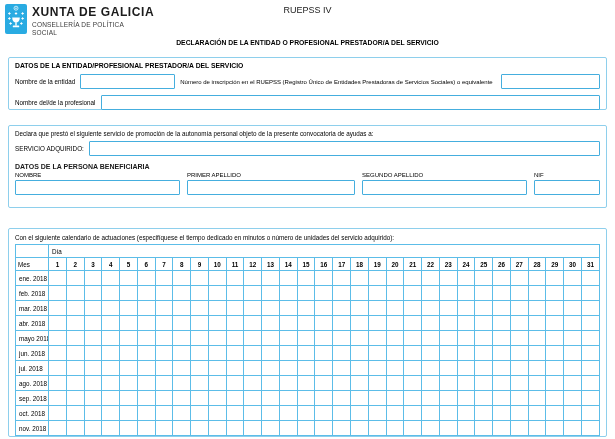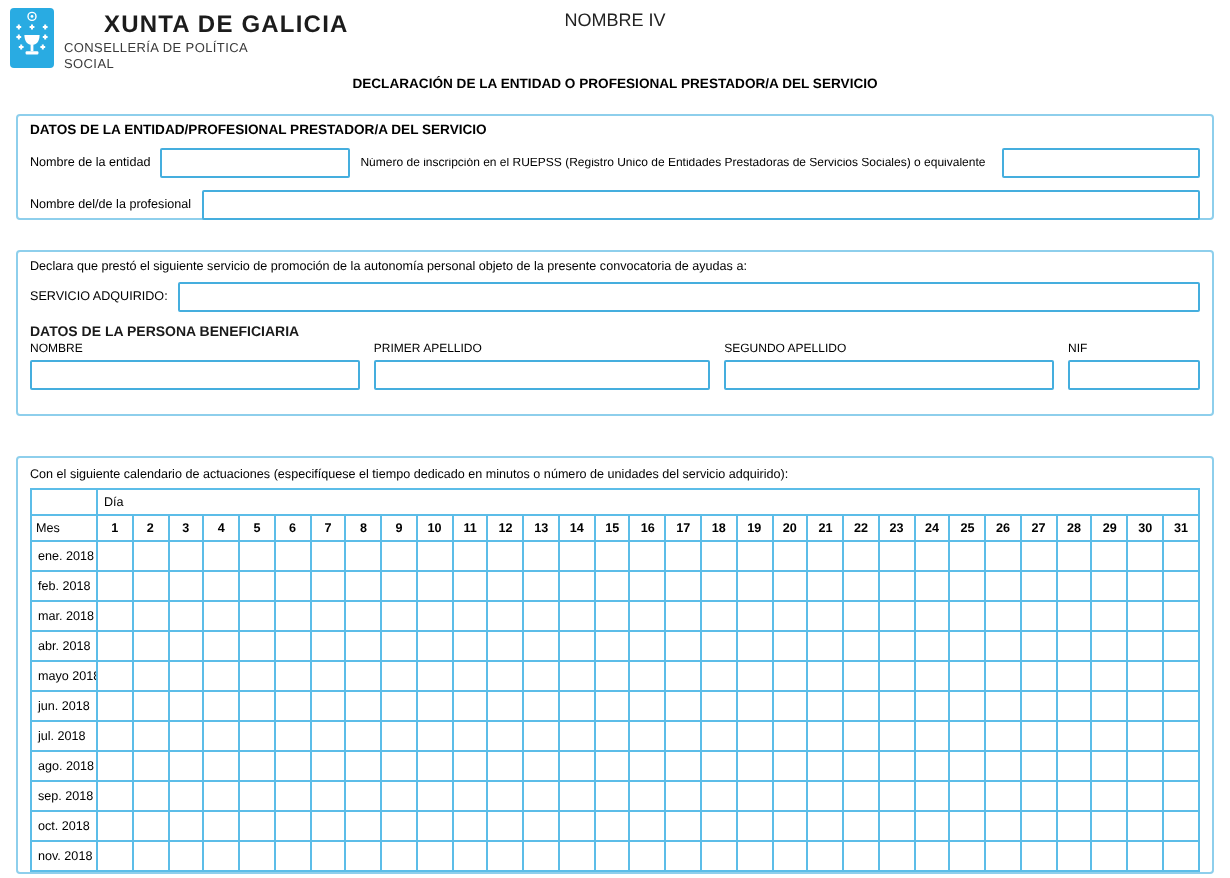--- a/index.html
+++ b/index.html
@@ -4,21 +4,21 @@
 <style>
   * { box-sizing: border-box; margin: 0; padding: 0; }
   html,body { width:615px; height:439px; background:#fff; overflow:hidden; }
   body { font-family:"Liberation Sans", sans-serif; color:#1a1a1a; }
   .page { position:relative; width:615px; height:439px; background:#fff; }
 
   
   .header { position:absolute; top:0; left:0; right:0; height:55px; }
   .logo-wrap { position:absolute; top:4px; left:5px; display:flex; gap:5px; }
   .logo-svg { width:22px; height:30px; display:block; }
-  .logo-text-title { font-size:12px; font-weight:bold; letter-spacing:0.6px; color:#1c1c1c; margin-top:1px;margin-left:20px; }
+  .logo-text-title { font-size:12px; font-weight:bold; letter-spacing:0.6px; color:#1c1c1c; margin-top:1px; }
   .logo-text-sub { font-size:6.5px; color:#3a3a3a; line-height:1.2; margin-top:2px; letter-spacing:0.2px; }
   .annex { position:absolute; top:5px; left:0; right:0; text-align:center; font-size:9px; color:#222; }
   .form-title { position:absolute; top:39px; left:0; right:0; text-align:center; font-size:6.8px; font-weight:bold; color:#000; }
 
   
   .box { position:absolute; left:8px; right:8px; border:1px solid #8ecfec; border-radius:2px; background:#fff; padding:4px 6px; }
   .box1 { top:57px; height:53px; }
   .box2 { top:125px; height:83px; }
   .box3 { top:228px; height:209px; padding:3px 6px 0 6px; }
 
@@ -86,21 +86,21 @@
         </g>
       </svg>
       <div>
         <div class="logo-text-title">XUNTA DE GALICIA</div>
         <div class="logo-text-sub">
           <div>CONSELLERÍA DE POLÍTICA</div>
           <div>SOCIAL</div>
         </div>
       </div>
     </div>
-    <div class="annex">NOMBRE IV</div>
+    <div class="annex">RUEPSS IV</div>
     <div class="form-title">DECLARACIÓN DE LA ENTIDAD O PROFESIONAL PRESTADOR/A DEL SERVICIO</div>
   </div>
 
   <div class="box box1">
     <div class="section-title">DATOS DE LA ENTIDAD/PROFESIONAL PRESTADOR/A DEL SERVICIO</div>
     <div class="row row1">
       <span class="lbl">Nombre de la entidad</span>
       <input type="text" class="in-entity" value="" style="">
       <span class="lbl-long">Número de inscripción en el RUEPSS (Registro Único de Entidades Prestadoras de Servicios Sociales) o equivalente</span>
       <input type="text" class="in-ruepss" value="" style="">

